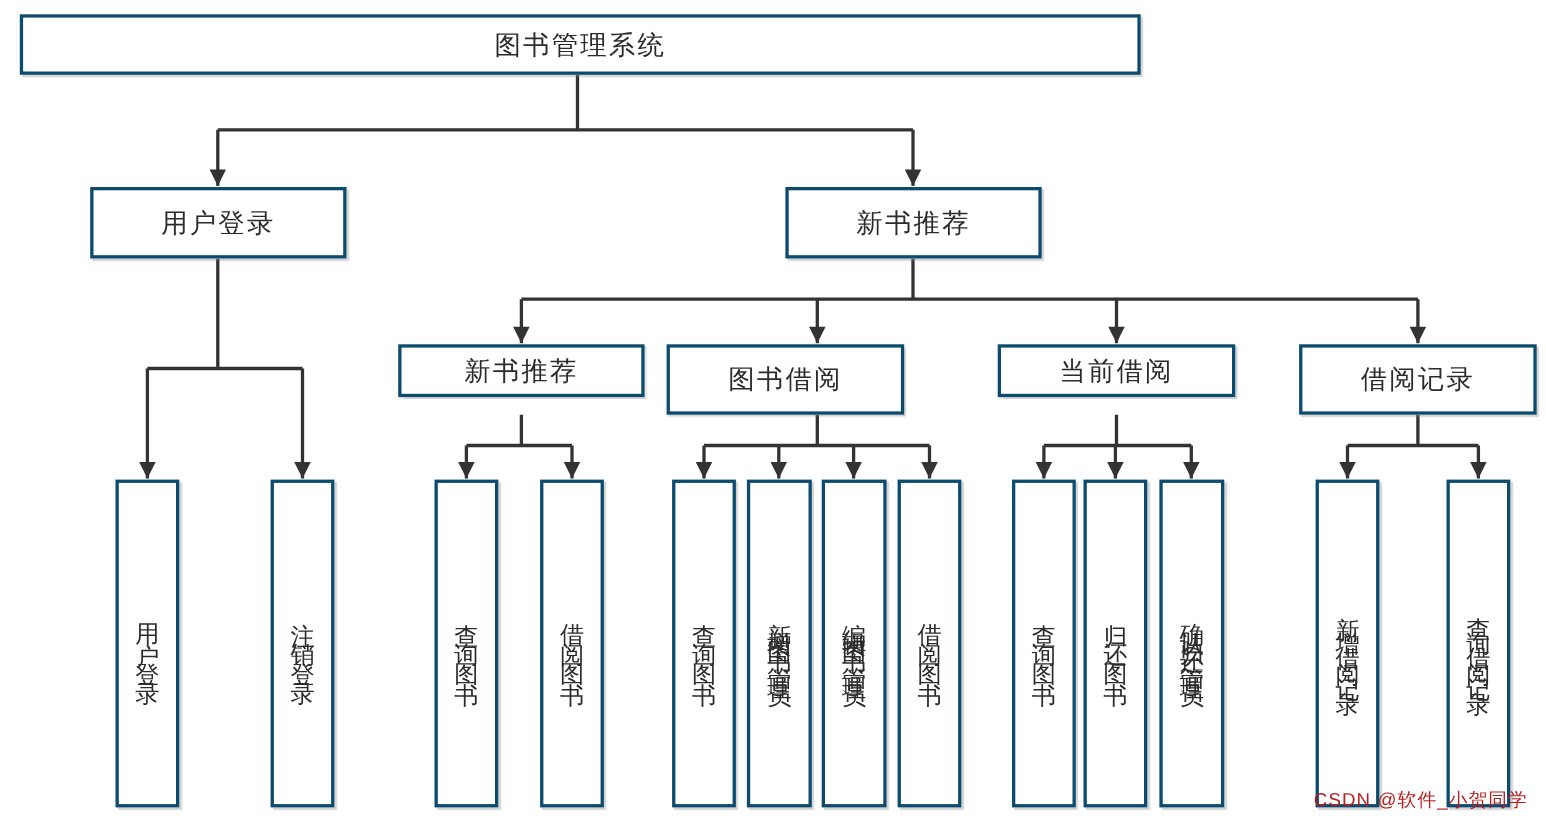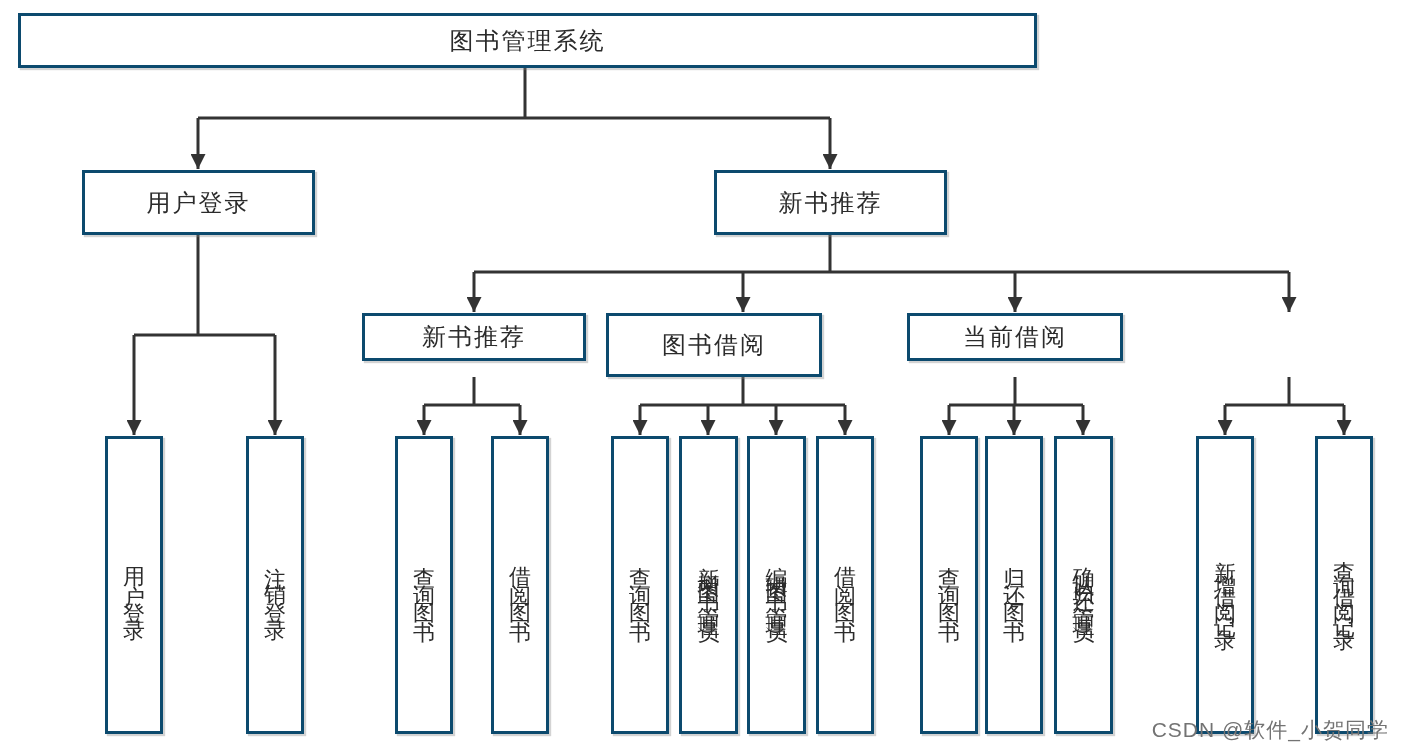--- a/index.html
+++ b/index.html
@@ -36,22 +36,22 @@
     text-orientation: mixed;
     letter-spacing: 18px;
     line-height: 1;
   }
   .vnode .vtext.long { letter-spacing: 8px; }
   .vnode .vtext.mid { letter-spacing: 14px; }
   .watermark {
     position: absolute;
     right: 16px;
     top: 716px;
-    font-size: 21px;
-    color: #737373;
+    font-size: 17px;
+    color: #b91c1c;
     letter-spacing: 1px;
     white-space: nowrap;
   }
 </style>
 </head>
 <body>
 
 <div class="canvas">
 
   <svg class="connectors" viewBox="0 0 1405 747" xmlns="http://www.w3.org/2000/svg">
@@ -113,20 +113,23 @@
 
   <div class="node hnode" style="left:362px; top:313px; width:224px; height:48px;">
     <span>新书推荐</span>
   </div>
   <div class="node hnode" style="left:606px; top:313px; width:216px; height:64px;">
     <span>图书借阅</span>
   </div>
   <div class="node hnode" style="left:907px; top:313px; width:216px; height:48px;">
     <span>当前借阅</span>
   </div>
+  <div class="node hnode" style="left:1181px; top:313px; width:216px; height:64px;">
+    <span>借阅记录</span>
+  </div>
 
   <div class="node vnode" style="left:105px; top:436px; width:58px; height:298px;">
     <span class="vtext">用户登录</span>
   </div>
   <div class="node vnode" style="left:246px; top:436px; width:58px; height:298px;">
     <span class="vtext">注销登录</span>
   </div>
 
   <div class="node vnode" style="left:395px; top:436px; width:58px; height:298px;">
     <span class="vtext">查询图书</span>

